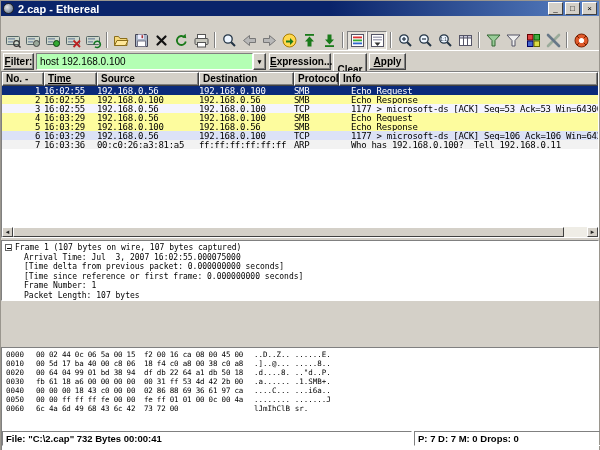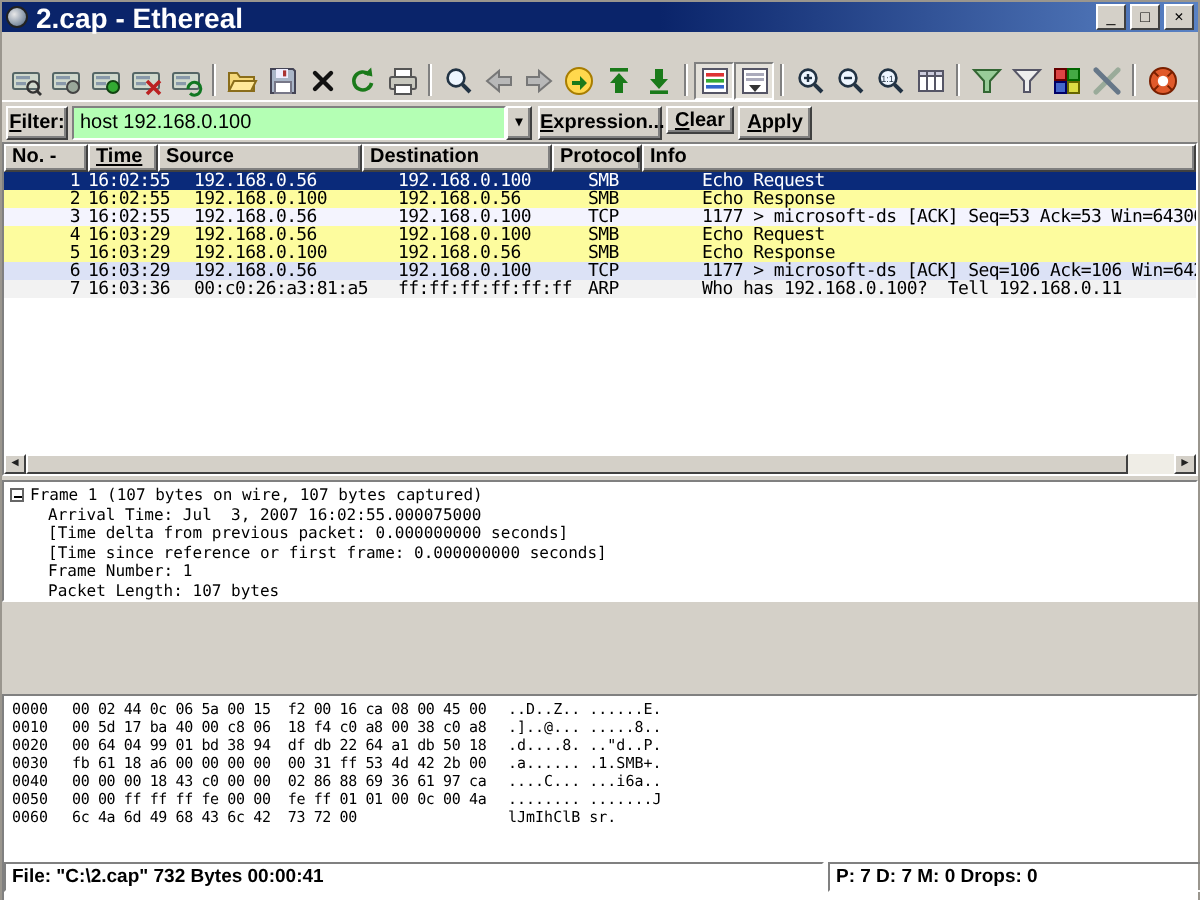--- a/index.html
+++ b/index.html
@@ -6,21 +6,21 @@
   *{box-sizing:border-box;}
   .window{position:relative;width:600px;height:450px;background:#d4d0c8;overflow:hidden;
           font-family:"Liberation Sans",sans-serif;box-shadow:inset 0 0 0 1px #9a968e;}
 
   
   .titlebar{position:absolute;left:1px;top:1px;width:598px;height:15px;
             background:linear-gradient(90deg,#0a246a 0%,#0a246a 55%,#5a82c4 100%);
             display:flex;align-items:center;padding:0 2px;}
   .app-icon{width:11px;height:11px;border-radius:50%;background:radial-gradient(circle at 35% 35%,#e8e8e8,#7c8ca0 70%,#3a4a60);
             border:1px solid #222;margin-right:4px;flex:none;}
-  .title-text{color:#fff;font-size:14px;font-weight:bold;white-space:pre;flex:1;}
+  .title-text{color:#fff;font-size:11px;font-weight:bold;white-space:pre;flex:1;}
   .win-btns{display:flex;gap:2px;}
   .win-btn{width:15px;height:13px;background:#d4d0c8;border:1px solid;border-color:#fff #404040 #404040 #fff;
            font-size:8px;line-height:11px;text-align:center;color:#000;}
 
   
   .menubar{position:absolute;left:1px;top:16px;width:598px;height:14px;display:flex;align-items:center;
            font-size:11px;font-weight:bold;}
   .menu-item{padding:0 7px;white-space:pre;}
 
   
@@ -34,21 +34,21 @@
   .filterbar{position:absolute;left:1px;top:51px;width:598px;height:20px;}
   .btn3d{position:absolute;background:#d4d0c8;border:1px solid;border-color:#fff #404040 #404040 #fff;
          box-shadow:inset -1px -1px 0 #808080;font-size:10px;font-weight:bold;text-align:center;
          font-family:"Liberation Sans",sans-serif;padding:0;color:#000;}
   #filter-btn{left:2px;top:2px;width:31px;height:17px;}
   #filter-input{position:absolute;left:35px;top:2px;width:217px;height:17px;border:1px solid;
                 border-color:#808080 #fff #fff #808080;font:10px "Liberation Sans",sans-serif;
                 padding:0 0 0 3px;}
   #filter-combo{left:252px;top:2px;width:13px;height:17px;font-size:7px;line-height:15px;}
   #expr-btn{left:268px;top:2px;width:62px;height:17px;}
-  #clear-btn{left:332px;top:2px;width:34px;height:14px;}
+  #clear-btn{left:332px;top:2px;width:34px;height:33px;}
   #apply-btn{left:368px;top:2px;width:37px;height:17px;}
 
   
   .listpane{position:absolute;left:1px;top:71px;width:598px;height:167px;background:#7f1d1d;
             border:1px solid;border-color:#808080 #fff #fff #808080;display:flex;flex-direction:column;}
   .lheader{display:flex;height:14px;flex:none;}
   .hcell{background:#d4d0c8;border:1px solid;border-color:#fff #404040 #404040 #fff;
          box-shadow:inset -1px -1px 0 #808080;font-size:10px;font-weight:bold;
          padding-left:3px;line-height:12px;white-space:pre;overflow:hidden;flex:none;}
   .lbody{flex:1;overflow:hidden;background:#fff;}
@@ -303,21 +303,21 @@
     <input id="filter-input" value="host 192.168.0.100" style="background: rgb(180, 255, 180);">
     <span class="btn3d" id="filter-combo">▾</span>
     <button class="btn3d u1" id="expr-btn"><u>E</u>xpression...</button>
     <button class="btn3d u1" id="clear-btn"><u>C</u>lear</button>
     <button class="btn3d u1" id="apply-btn"><u>A</u>pply</button>
   </div>
 
   <div class="listpane">
     <div class="lheader" id="lheader">
         <span class="hcell" style="width: 42px;">No. -</span>
-        <span class="hcell" style="width: 35px; text-decoration: underline;">Time</span>
+        <span class="hcell" style="width: 53px; text-decoration: underline;">Time</span>
         <span class="hcell" style="width: 102px;">Source</span>
         <span class="hcell" style="width: 95px;">Destination</span>
         <span class="hcell" style="width: 45px;">Protocol</span>
         <span class="hcell" style="flex: 1 1 auto;">Info</span>
       </div>
     <div class="lbody" id="lbody">
         <div class="prow" style="background: rgb(10, 42, 122); color: rgb(255, 255, 255);">
     <span class="c-no">1</span><span class="c-time">16:02:55</span><span class="c-src">192.168.0.56</span>
     <span class="c-dst">192.168.0.100</span><span class="c-proto">SMB</span><span class="c-info">Echo Request</span>
   </div>

